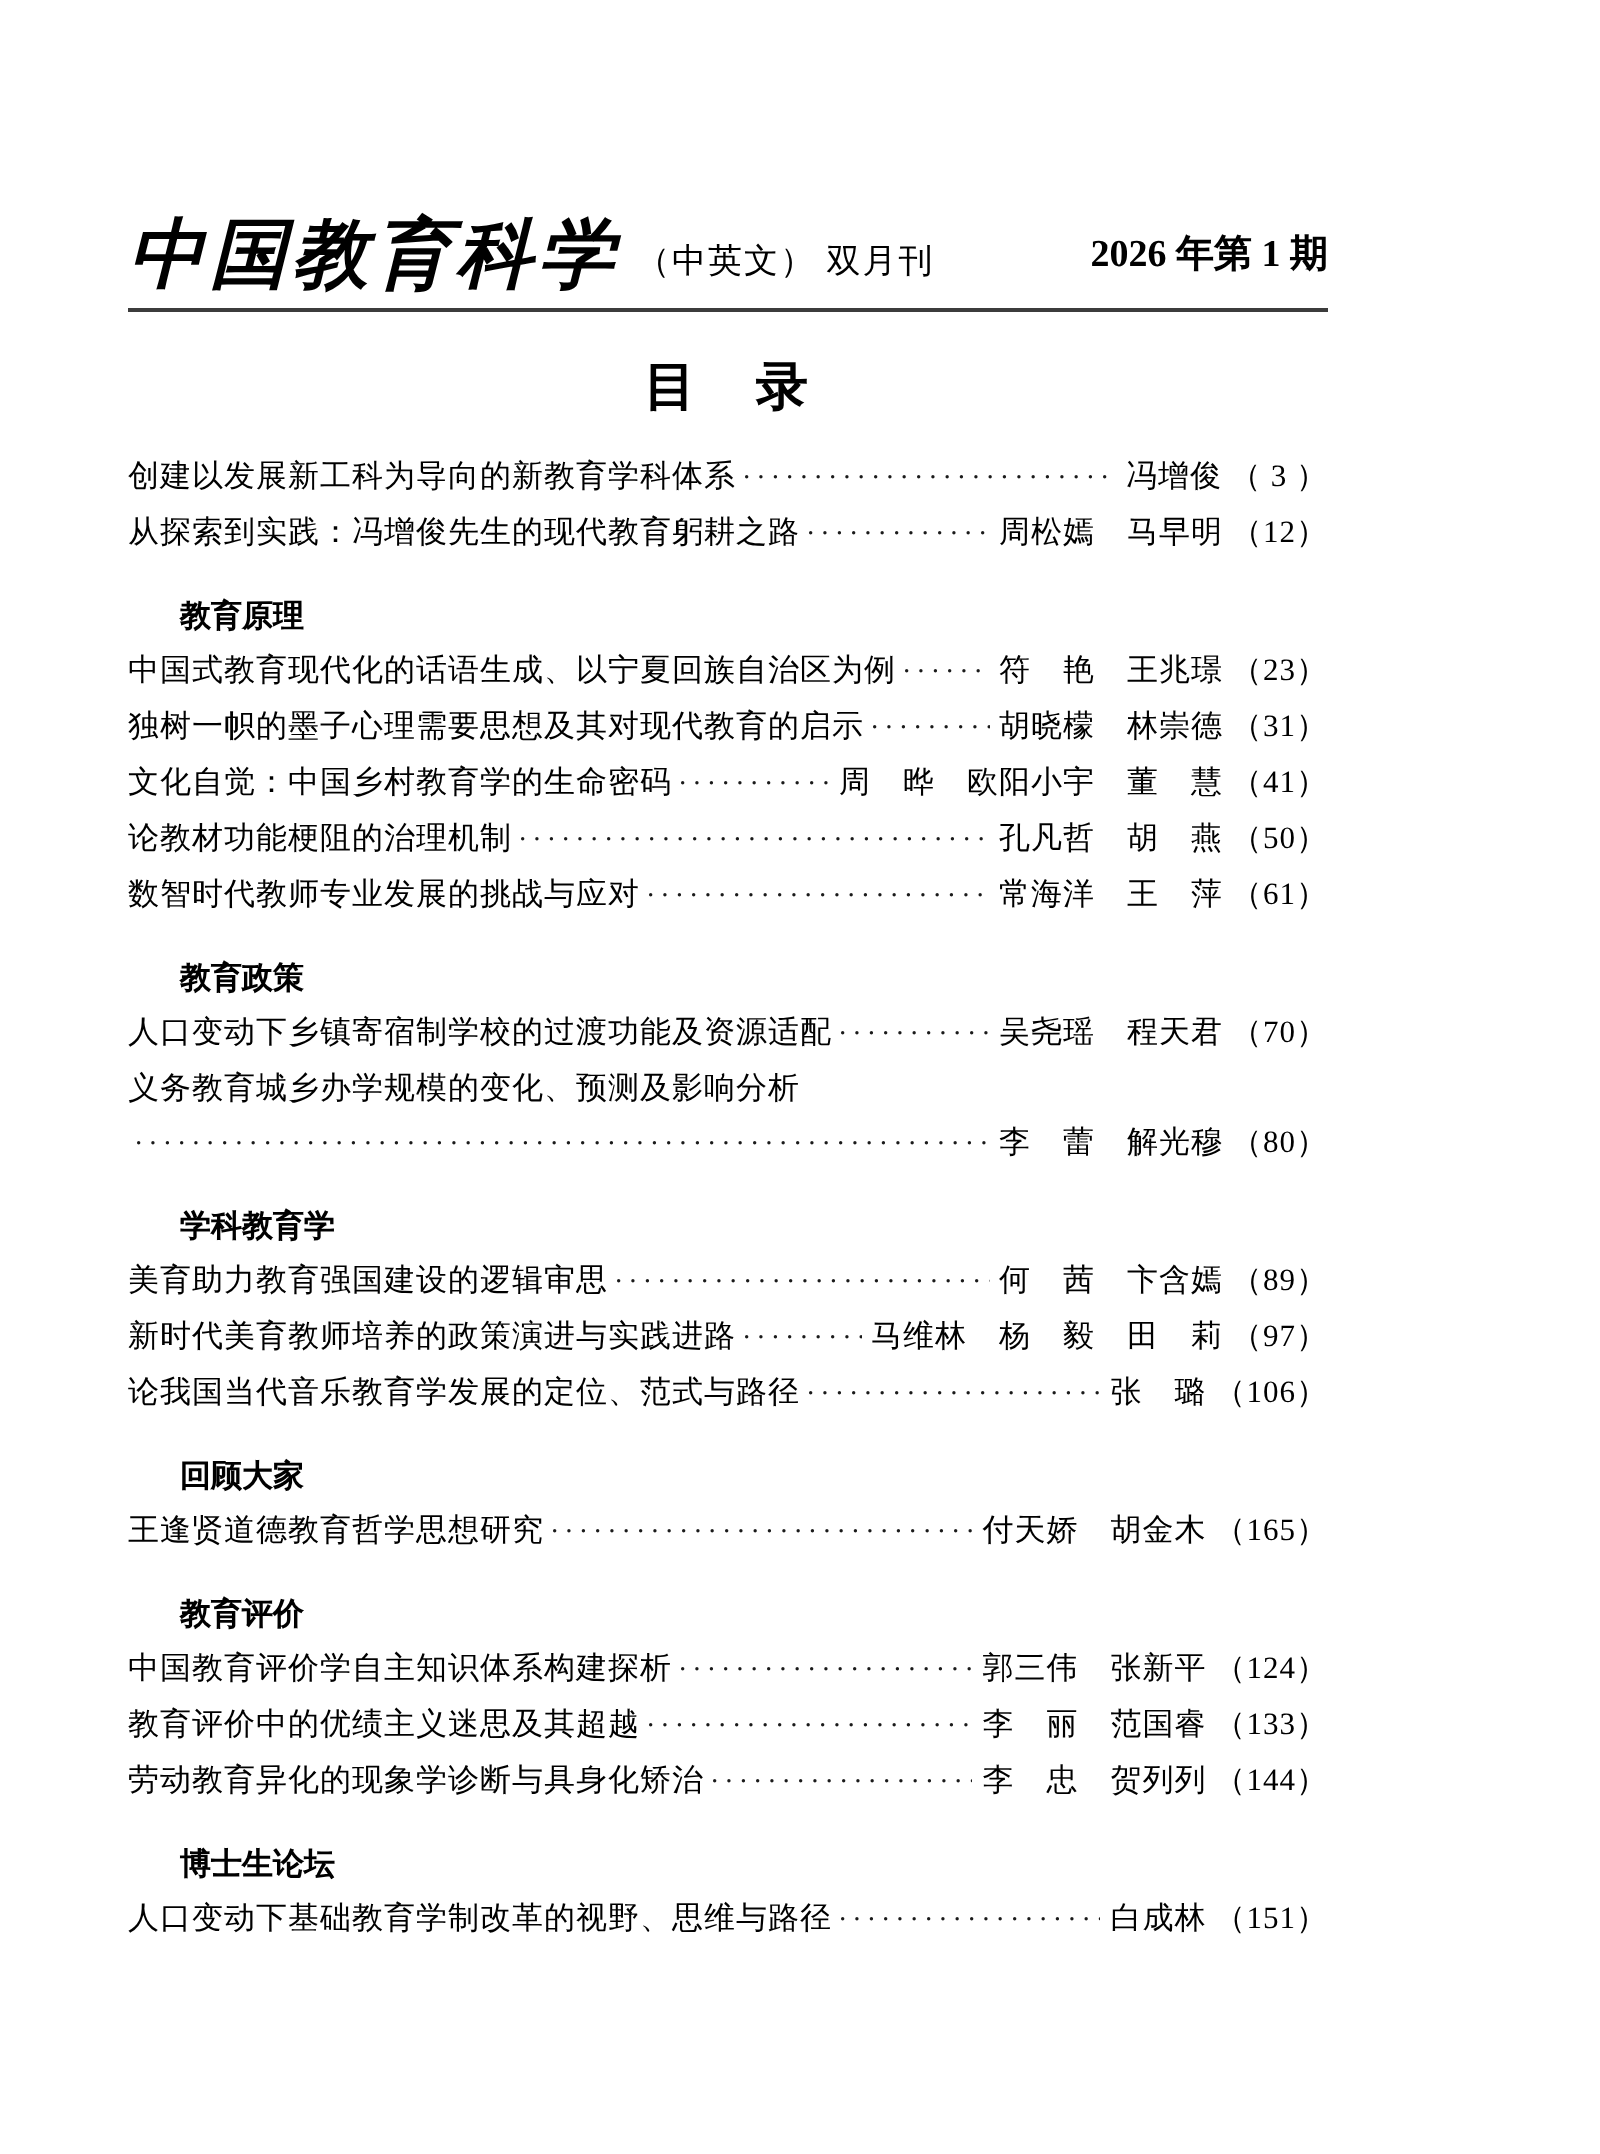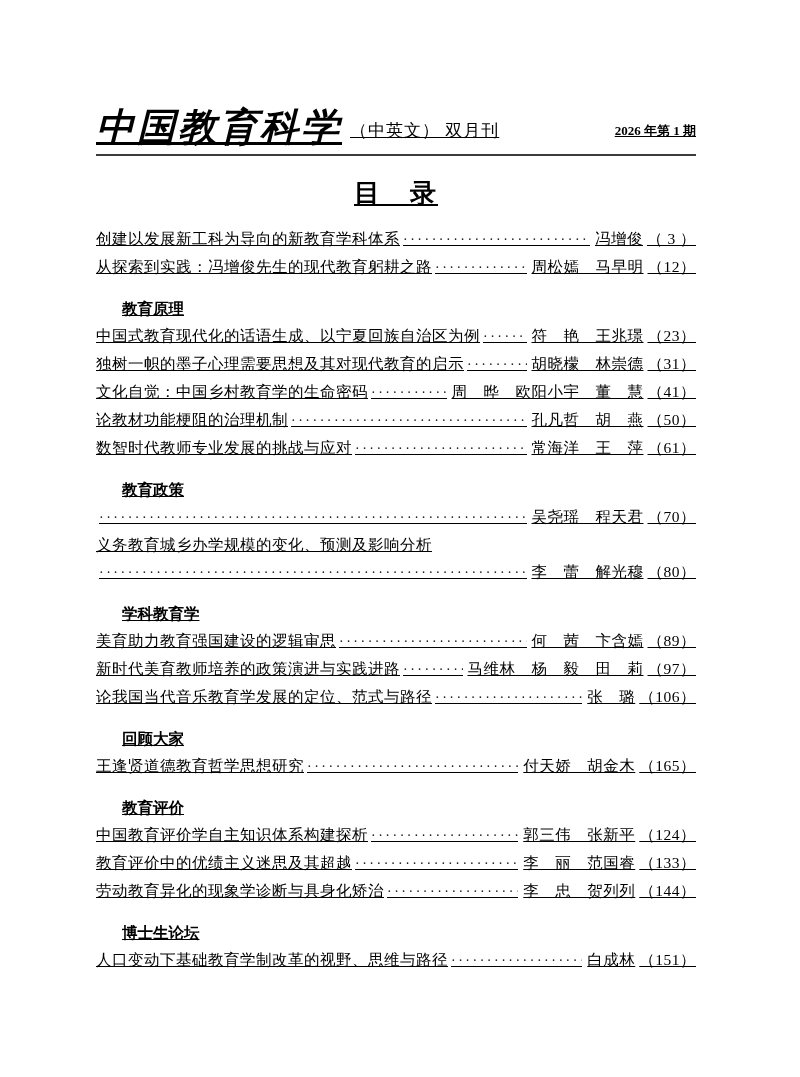--- a/index.html
+++ b/index.html
@@ -3,39 +3,39 @@
 <meta charset="utf-8">
 <style>
   html,body { margin:0; padding:0; background:#ffffff; }
   body {
     width:800px; height:1077px;
     color:#000;
     font-family:"Liberation Serif", serif;
     overflow:hidden;
   }
   .page { position:relative; width:800px; height:1077px; background:#fff; }
-  .content { margin:0 96px; width:600px;text-decoration:underline; }
+  .content { margin:0 64px; width:600px; }
 
   
   .masthead {
     padding-top:108px;
     display:flex; justify-content:space-between; align-items:flex-end;
   }
   .mast-left { display:flex; align-items:flex-end; }
   .logo {
     font-family:"DejaVu Serif", serif;
     font-size:38px; font-weight:bold; font-style:italic;
     letter-spacing:3px; line-height:1; white-space:nowrap;
   }
   .subtitle {
     font-size:17px; margin-left:8px; padding-bottom:4px; white-space:nowrap;
     letter-spacing:1px;
   }
   .issue {
-    font-size:13px; font-weight:bold; padding-bottom:6px; white-space:nowrap;text-align:right;
+    font-size:19px; font-weight:bold; padding-bottom:6px; white-space:nowrap;text-align:right;
   }
   .rule { border-top:2px solid #3c3c3c; margin-top:8px; }
 
   
   .toc-title {
     text-align:center;
     font-family:"Liberation Sans", sans-serif;
     font-size:26px; font-weight:bold;
     margin:20px 0 4px 0; letter-spacing:2px;
   }
@@ -123,20 +123,21 @@
           <div class="row">
             <span class="title">数智时代教师专业发展的挑战与应对</span>
             <span class="leader"><span class="dots">························································································································</span></span>
             <span class="authors">常海洋　王　萍</span>
             <span class="page-num">（61）</span>
           </div>
         </section>
         <section class="section">
           <h2 class="section-heading">教育政策</h2>
           <div class="row">
+            <span class="title">人口变动下乡镇寄宿制学校的过渡功能及资源适配</span>
             <span class="leader"><span class="dots">························································································································</span></span>
             <span class="authors">吴尧瑶　程天君</span>
             <span class="page-num">（70）</span>
           </div>
           <div class="row">
             <span class="title">义务教育城乡办学规模的变化、预测及影响分析</span>
           </div>
           <div class="row">
             <span class="leader"><span class="dots">························································································································</span></span>
             <span class="authors">李　蕾　解光穆</span>

